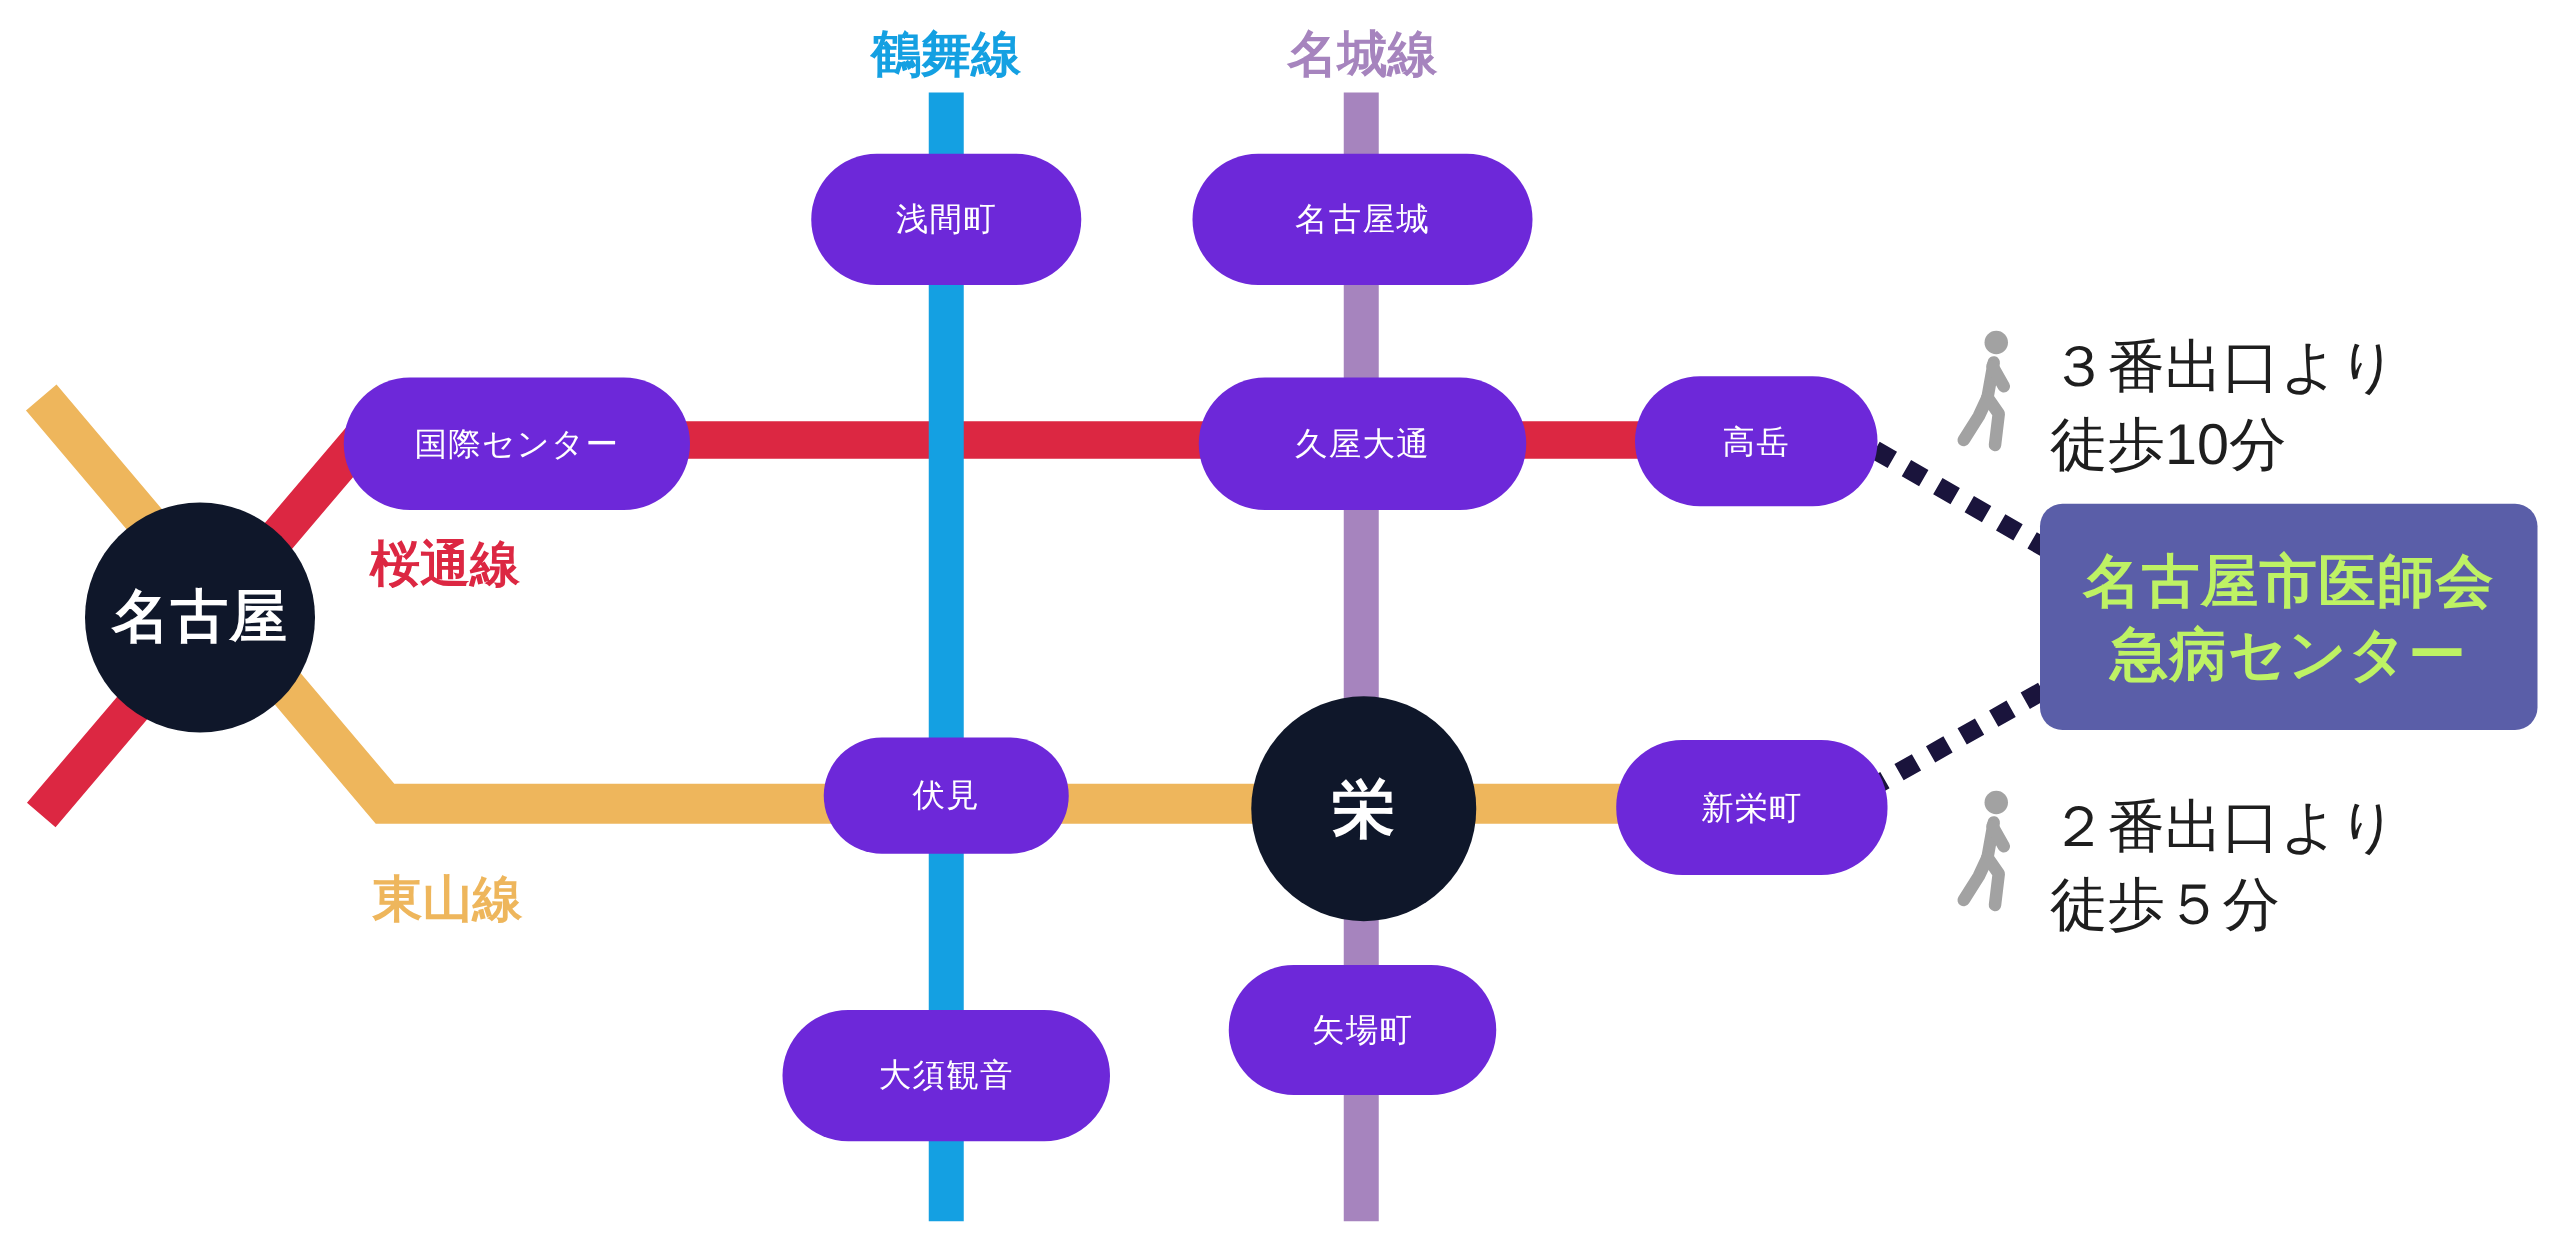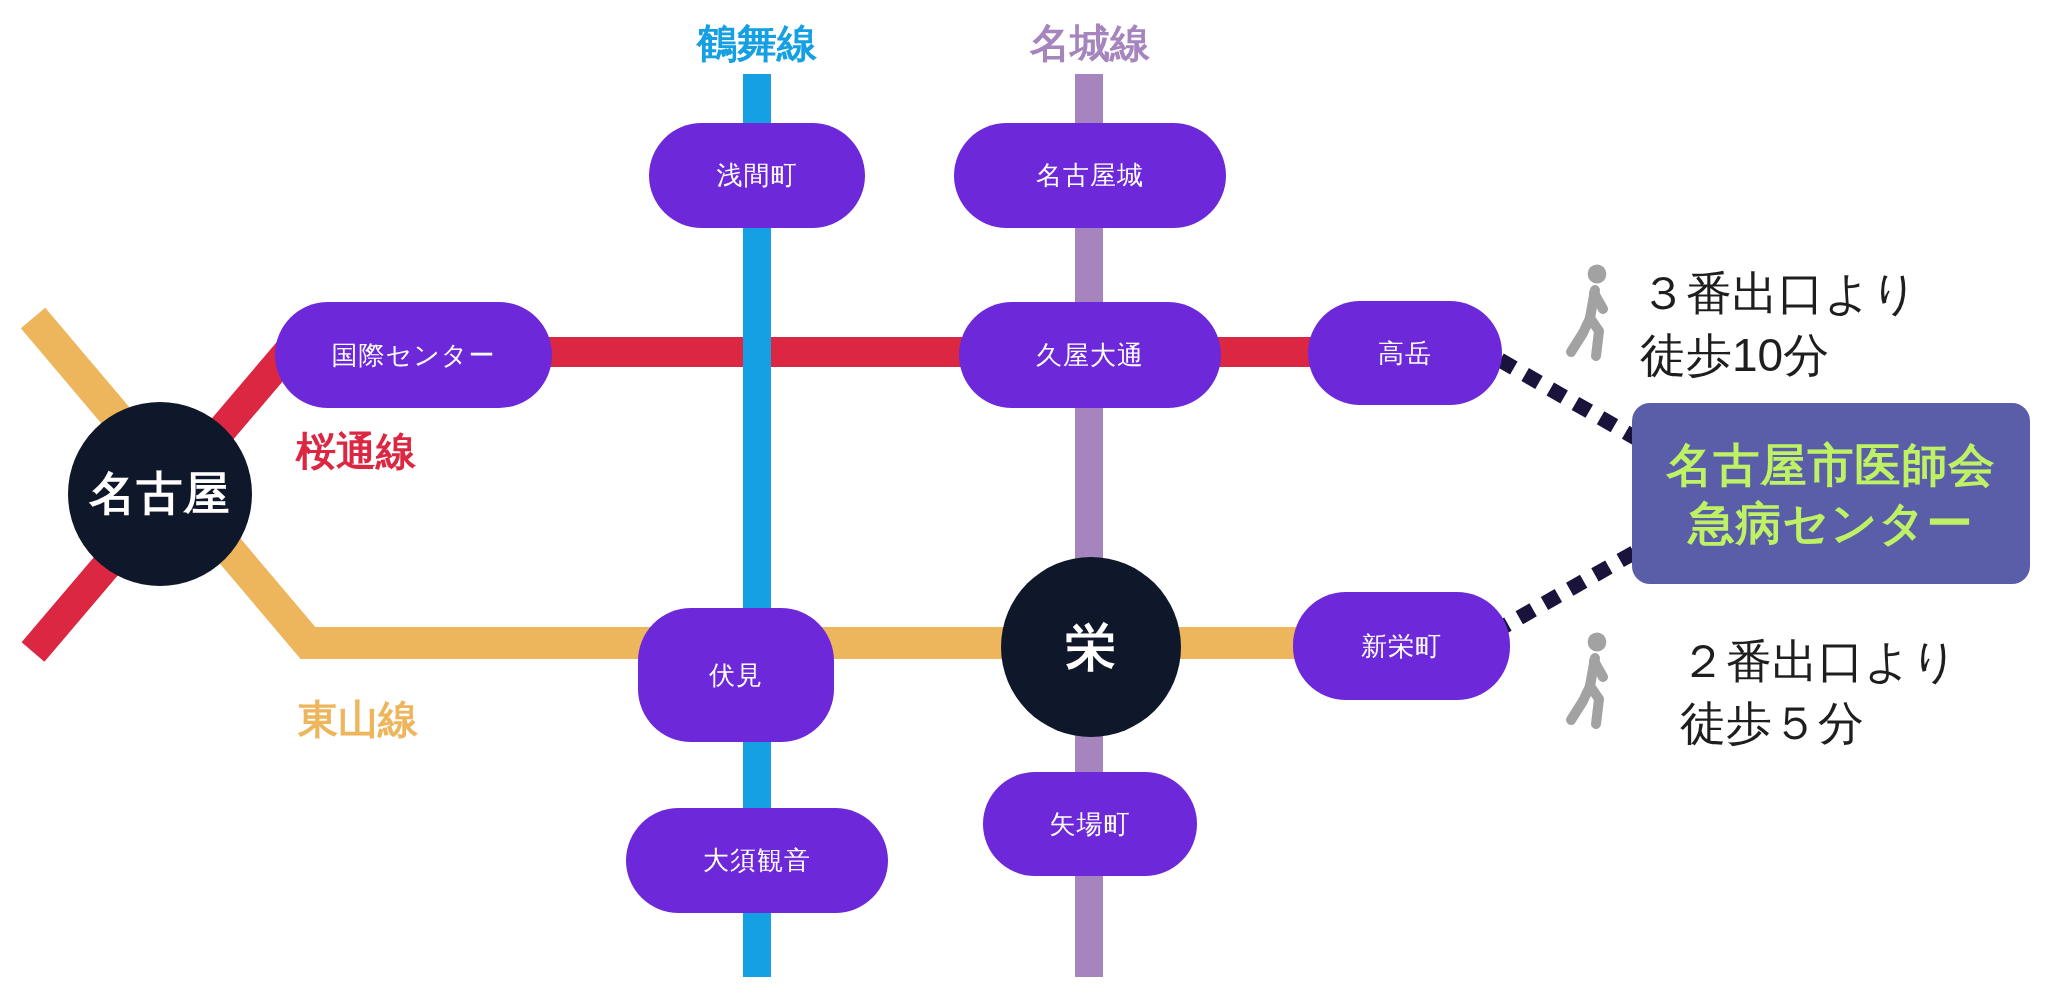--- a/index.html
+++ b/index.html
@@ -65,21 +65,21 @@
   </div>
   <div class="pill" style="left:275px;top:302px;width:277px;height:106px;">
     <span>国際センター</span>
   </div>
   <div class="pill" style="left:959px;top:302px;width:262px;height:106px;">
     <span>久屋大通</span>
   </div>
   <div class="pill" style="left:1308px;top:301px;width:194px;height:104px;">
     <span>高岳</span>
   </div>
-  <div class="pill" style="left:638px;top:590px;width:196px;height:134px;margin-top:18px;">
+  <div class="pill" style="left:659px;top:590px;width:196px;height:93px;">
     <span>伏見</span>
   </div>
   <div class="pill" style="left:1293px;top:592px;width:217px;height:108px;">
     <span>新栄町</span>
   </div>
   <div class="pill" style="left:626px;top:808px;width:262px;height:105px;">
     <span>大須観音</span>
   </div>
   <div class="pill" style="left:983px;top:772px;width:214px;height:104px;">
     <span>矢場町</span>
@@ -106,21 +106,21 @@
         <path d="M14 27 L18.5 33.5 L17 46"></path>
         <path d="M14 27 L10.5 34.5 L4.5 44"></path>
       </g>
     </svg>
     <div class="txt">
       <div>３番出口より</div>
       <div>徒歩10分</div>
     </div>
   </div>
 
-  <div class="walk-note" style="left:1562px;top:630px;gap:40px;">
+  <div class="walk-note" style="left:1562px;top:630px;">
     <svg class="walker" width="60" height="104" viewBox="0 0 30 52">
       <circle cx="17.5" cy="5" r="4.7" fill="#A2A2A2"></circle>
       <g stroke="#A2A2A2" stroke-width="5" fill="none" stroke-linecap="round" stroke-linejoin="round">
         <path d="M16.5 13 L14 27"></path>
         <path d="M16 14.5 L20.5 22.5"></path>
         <path d="M14 27 L18.5 33.5 L17 46"></path>
         <path d="M14 27 L10.5 34.5 L4.5 44"></path>
       </g>
     </svg>
     <div class="txt">

